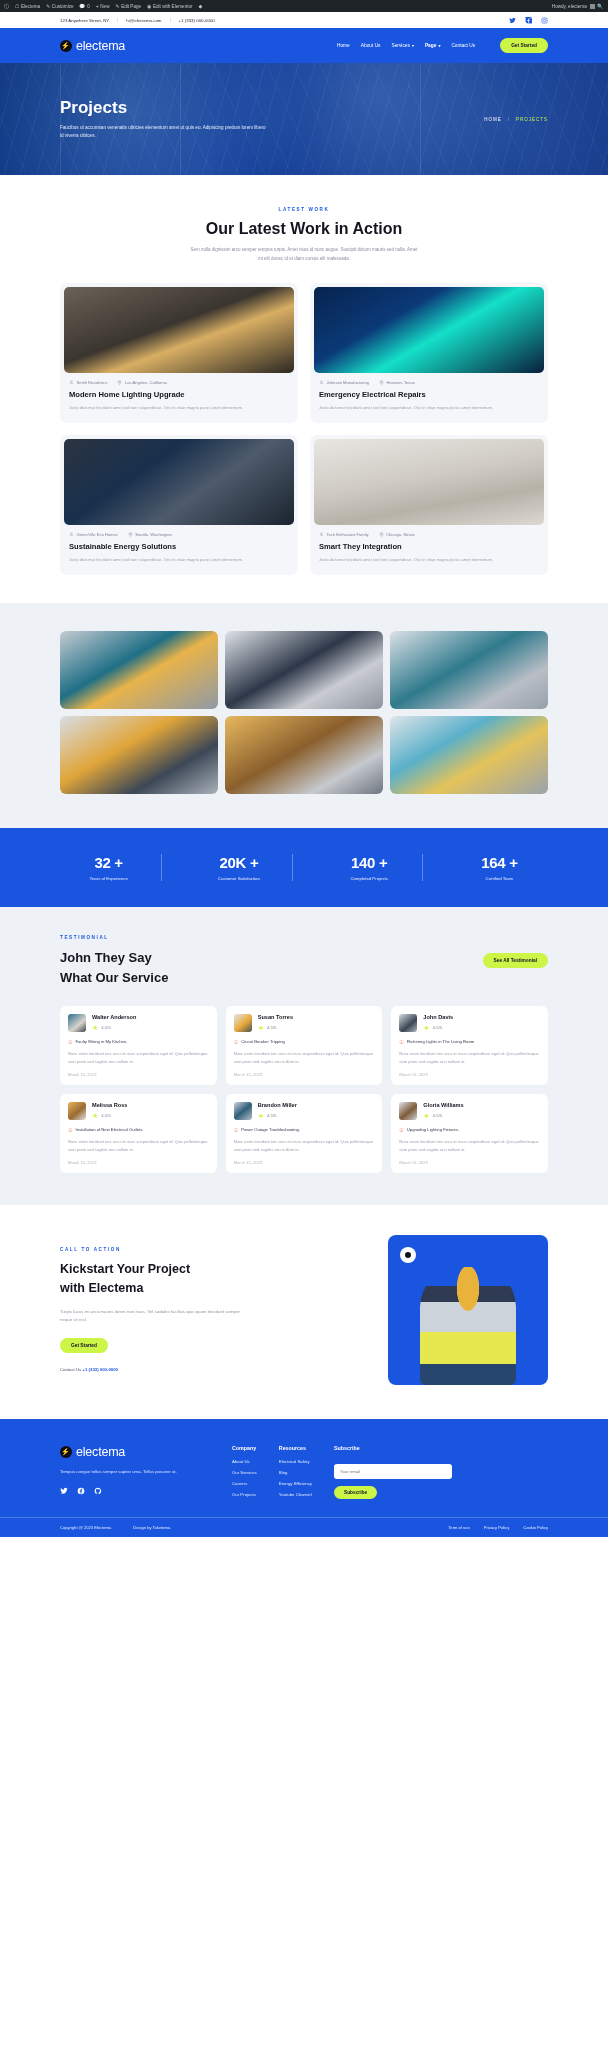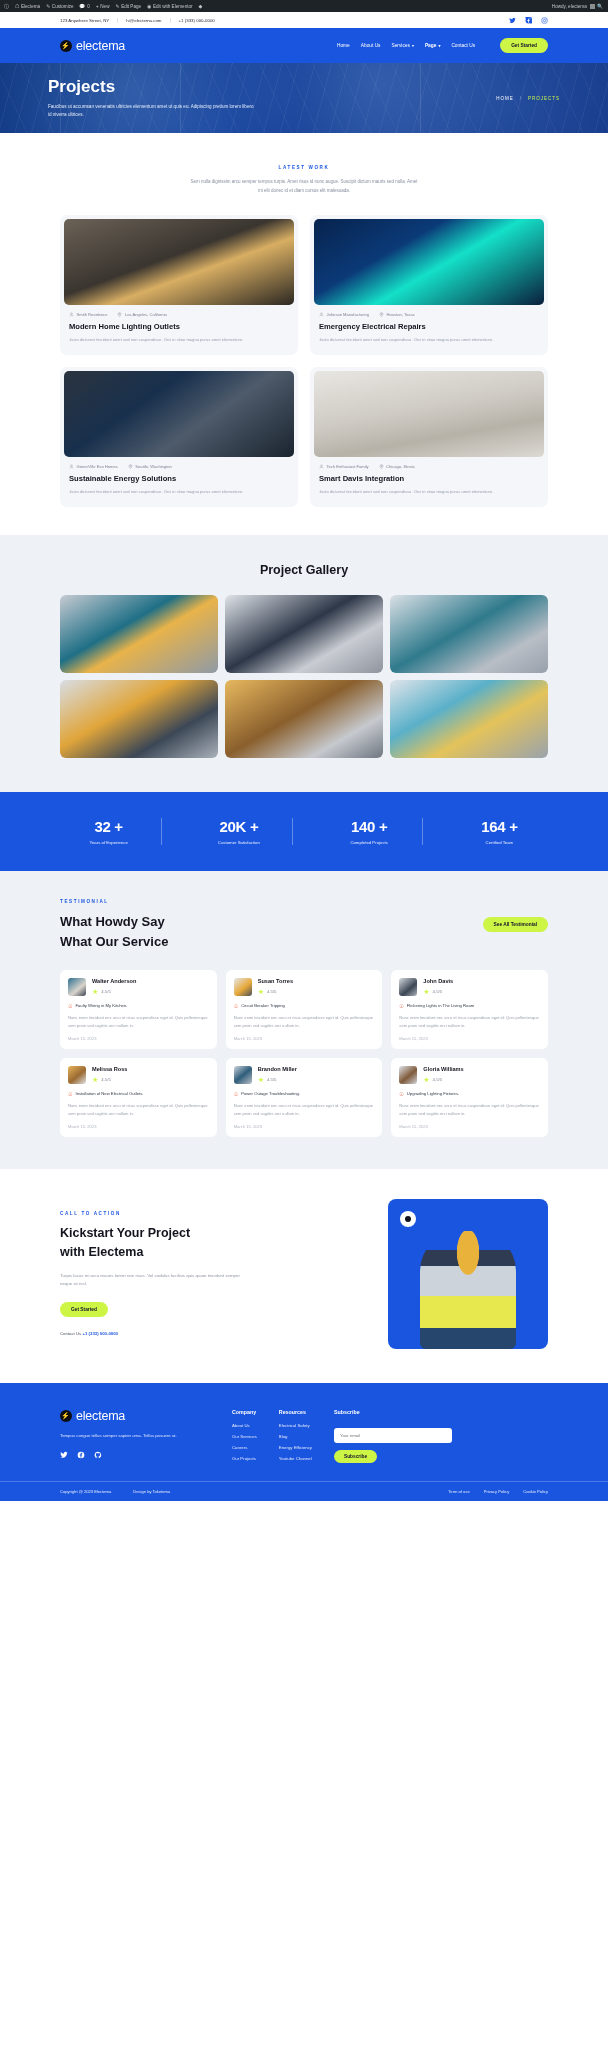--- a/index.html
+++ b/index.html
@@ -44,27 +44,27 @@
   .nav-links{margin-left:auto; display:flex; align-items:center; gap:11px; font-size:4.8px;}
   .nav-links a{color:#fff; text-decoration:none; display:flex; align-items:center; gap:2px; white-space:nowrap;}
   .nav-links a.active{font-weight:bold;}
   .caret{font-size:4px;}
   .btn-pill{
     background:#cdf546; color:#14142b; border:none; border-radius:20px;
     padding:5px 11px; font-size:4.8px; font-weight:bold; margin-left:14px; cursor:pointer;
   }
   
   .hero{
-    position:relative; height:70px; overflow:hidden;
+    position:relative; height:112px; overflow:hidden;
     background:
       radial-gradient(circle at 22% 42%, rgba(120,170,230,.30), transparent 34%),
       radial-gradient(circle at 62% 30%, rgba(150,190,240,.22), transparent 38%),
       radial-gradient(circle at 85% 60%, rgba(90,140,220,.25), transparent 40%),
       linear-gradient(120deg,#0e367f 0%,#14409a 40%,#123a8e 70%,#0f3180 100%);
-    display:flex; align-items:center; padding:0 48px; color:#fff;
+    display:flex; align-items:center; padding:0 60px; color:#fff;
   }
   .hero:before{
     content:""; position:absolute; inset:0;
     background:
       repeating-linear-gradient(105deg, rgba(255,255,255,.05) 0 1px, transparent 1px 16px),
       repeating-linear-gradient(65deg, rgba(255,255,255,.04) 0 1px, transparent 1px 24px);
   }
   .hero .vline{position:absolute; top:0; bottom:0; width:1px; background:rgba(255,255,255,.10);}
   .hero .inner{position:relative; z-index:2; width:100%; display:flex; align-items:center;}
   .hero h1{font-size:17px; font-weight:bold; margin-bottom:6px;}
@@ -285,20 +285,21 @@
     <div class="crumbs">
       <a href="#" style="color:#fff;text-decoration:none">HOME</a>
       <span class="sep">/</span>
       <span class="cur">PROJECTS</span>
     </div>
   </div>
 </div>
 
 <div class="latest">
   <div class="eyebrow">LATEST WORK</div>
+  <h2 class="sec" style="margin-top:8px">Our Latest Work in Action</h2>
   <p class="sec-sub">Sem nulla dignissim arcu semper tempus turpis. Amet risus id nunc augue. Suscipit dictum mauris sed nulla. Amet mi elit donec id et diam cursus elit malesuada.</p>
 
   <div class="cards">
     <div class="card">
       <div class="thumb t1"></div>
       <div class="body">
         <div class="meta">
           <span>
               <svg viewBox="0 0 24 24" fill="none" stroke="#8b91a2" stroke-width="2">
                 <circle cx="12" cy="8" r="4"></circle>
@@ -307,21 +308,21 @@
               <span>Smith Residence</span>
             </span>
           <span>
               <svg viewBox="0 0 24 24" fill="none" stroke="#8b91a2" stroke-width="2">
                 <path d="M12 22s7-6.4 7-12a7 7 0 1 0-14 0c0 5.6 7 12 7 12z"></path>
                 <circle cx="12" cy="10" r="2.6"></circle>
               </svg>
               <span>Los Angeles, California</span>
             </span>
         </div>
-        <h3>Modern Home Lighting Outlets</h3>
+        <h3>Modern Home Lighting Upgrade</h3>
         <p>Justo dictumst tincidunt amet sed non suspendisse. Orci in vitae magna purus amet elementum.</p>
       </div>
     </div>
 
     <div class="card">
       <div class="thumb t2"></div>
       <div class="body">
         <div class="meta">
           <span>
               <svg viewBox="0 0 24 24" fill="none" stroke="#8b91a2" stroke-width="2">
@@ -379,29 +380,28 @@
               <span>Tech Enthusiast Family</span>
             </span>
           <span>
               <svg viewBox="0 0 24 24" fill="none" stroke="#8b91a2" stroke-width="2">
                 <path d="M12 22s7-6.4 7-12a7 7 0 1 0-14 0c0 5.6 7 12 7 12z"></path>
                 <circle cx="12" cy="10" r="2.6"></circle>
               </svg>
               <span>Chicago, Illinois</span>
             </span>
         </div>
-        <h3>Smart Davis Integration</h3>
+        <h3>Smart They Integration</h3>
         <p>Justo dictumst tincidunt amet sed non suspendisse. Orci in vitae magna purus amet elementum.</p>
       </div>
     </div>
   </div>
 </div>
 
 <div class="gallery">
-  <h2>Project Gallery</h2>
   <div class="ggrid">
     <div class="gcell g1"></div>
     <div class="gcell g2"></div>
     <div class="gcell g3"></div>
     <div class="gcell g4"></div>
     <div class="gcell g5"></div>
     <div class="gcell g6"></div>
   </div>
 </div>
 
@@ -422,21 +422,21 @@
     <div class="num">164 +</div>
     <div class="lbl">Certified Team</div>
   </div>
 </div>
 
 <div class="testi">
   <div class="testi-head">
     <div>
       <div class="eyebrow left">TESTIMONIAL</div>
       <h2>
-        <span>What Howdy Say</span><br>
+        <span>John They Say</span><br>
         <span>What Our Service</span>
       </h2>
     </div>
     <button class="btn-pill">See All Testimonial</button>
   </div>
 
   <div class="tgrid">
     <div class="tcard">
       <div class="thead">
         <div class="avatar a1"></div>

